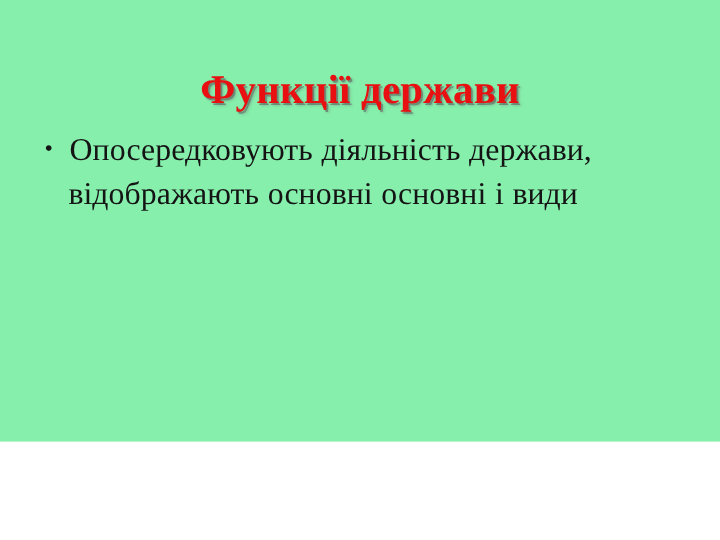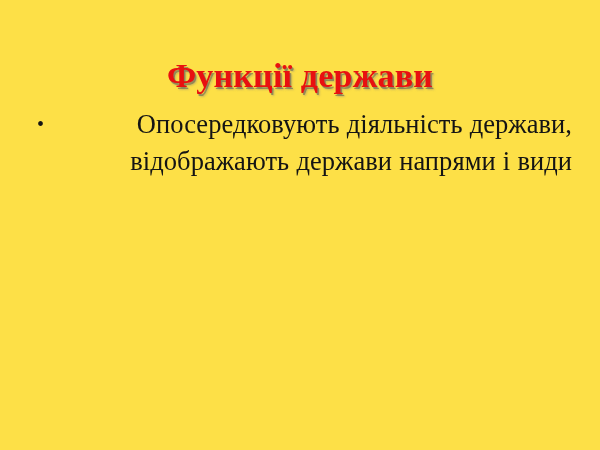--- a/index.html
+++ b/index.html
@@ -12,22 +12,22 @@
     height: 450px;
     background: #ffffff;
     font-family: "Liberation Serif", "DejaVu Serif", serif;
     overflow: hidden;
     -webkit-font-smoothing: antialiased;
   }
 
   .slide {
     position: relative;
     width: 600px;
-    height: 450px;
-    background: #fde047;
+    height: 368px;
+    background: #86efac;
     box-sizing: border-box;
   }
 
   
   .slide-title {
     position: absolute;
     left: 0;
     top: 33px;
     width: 600px;
     text-align: center;
@@ -72,21 +72,20 @@
     width: 18px;
     height: 37px;
     line-height: 37px;
     font-size: 20px;
     color: #141414;
     text-align: left;
   }
 
   .bullet-text {
     display: block;
-    text-align: right;
   }
 
   .bullet-text .ln {
     display: block;
     white-space: nowrap;
   }
 
   
   .bullet-text .ln + .ln {
     margin-left: -1px;
@@ -109,21 +108,21 @@
 <div class="slide">
 
   <h1 class="slide-title">Функції держави</h1>
 
   <div class="body-block">
 
     <div class="bullet-item">
       <span class="bullet-marker">•</span>
       <span class="bullet-text">
         <span class="ln">Опосередковують діяльність держави,</span>
-        <span class="ln">відображають держави напрями і види</span>
+        <span class="ln">відображають основні основні і види</span>
       </span>
     </div>
 
   </div>
 
   <div class="slide-body-empty"></div>
 
 </div>
 
 </body></html>

